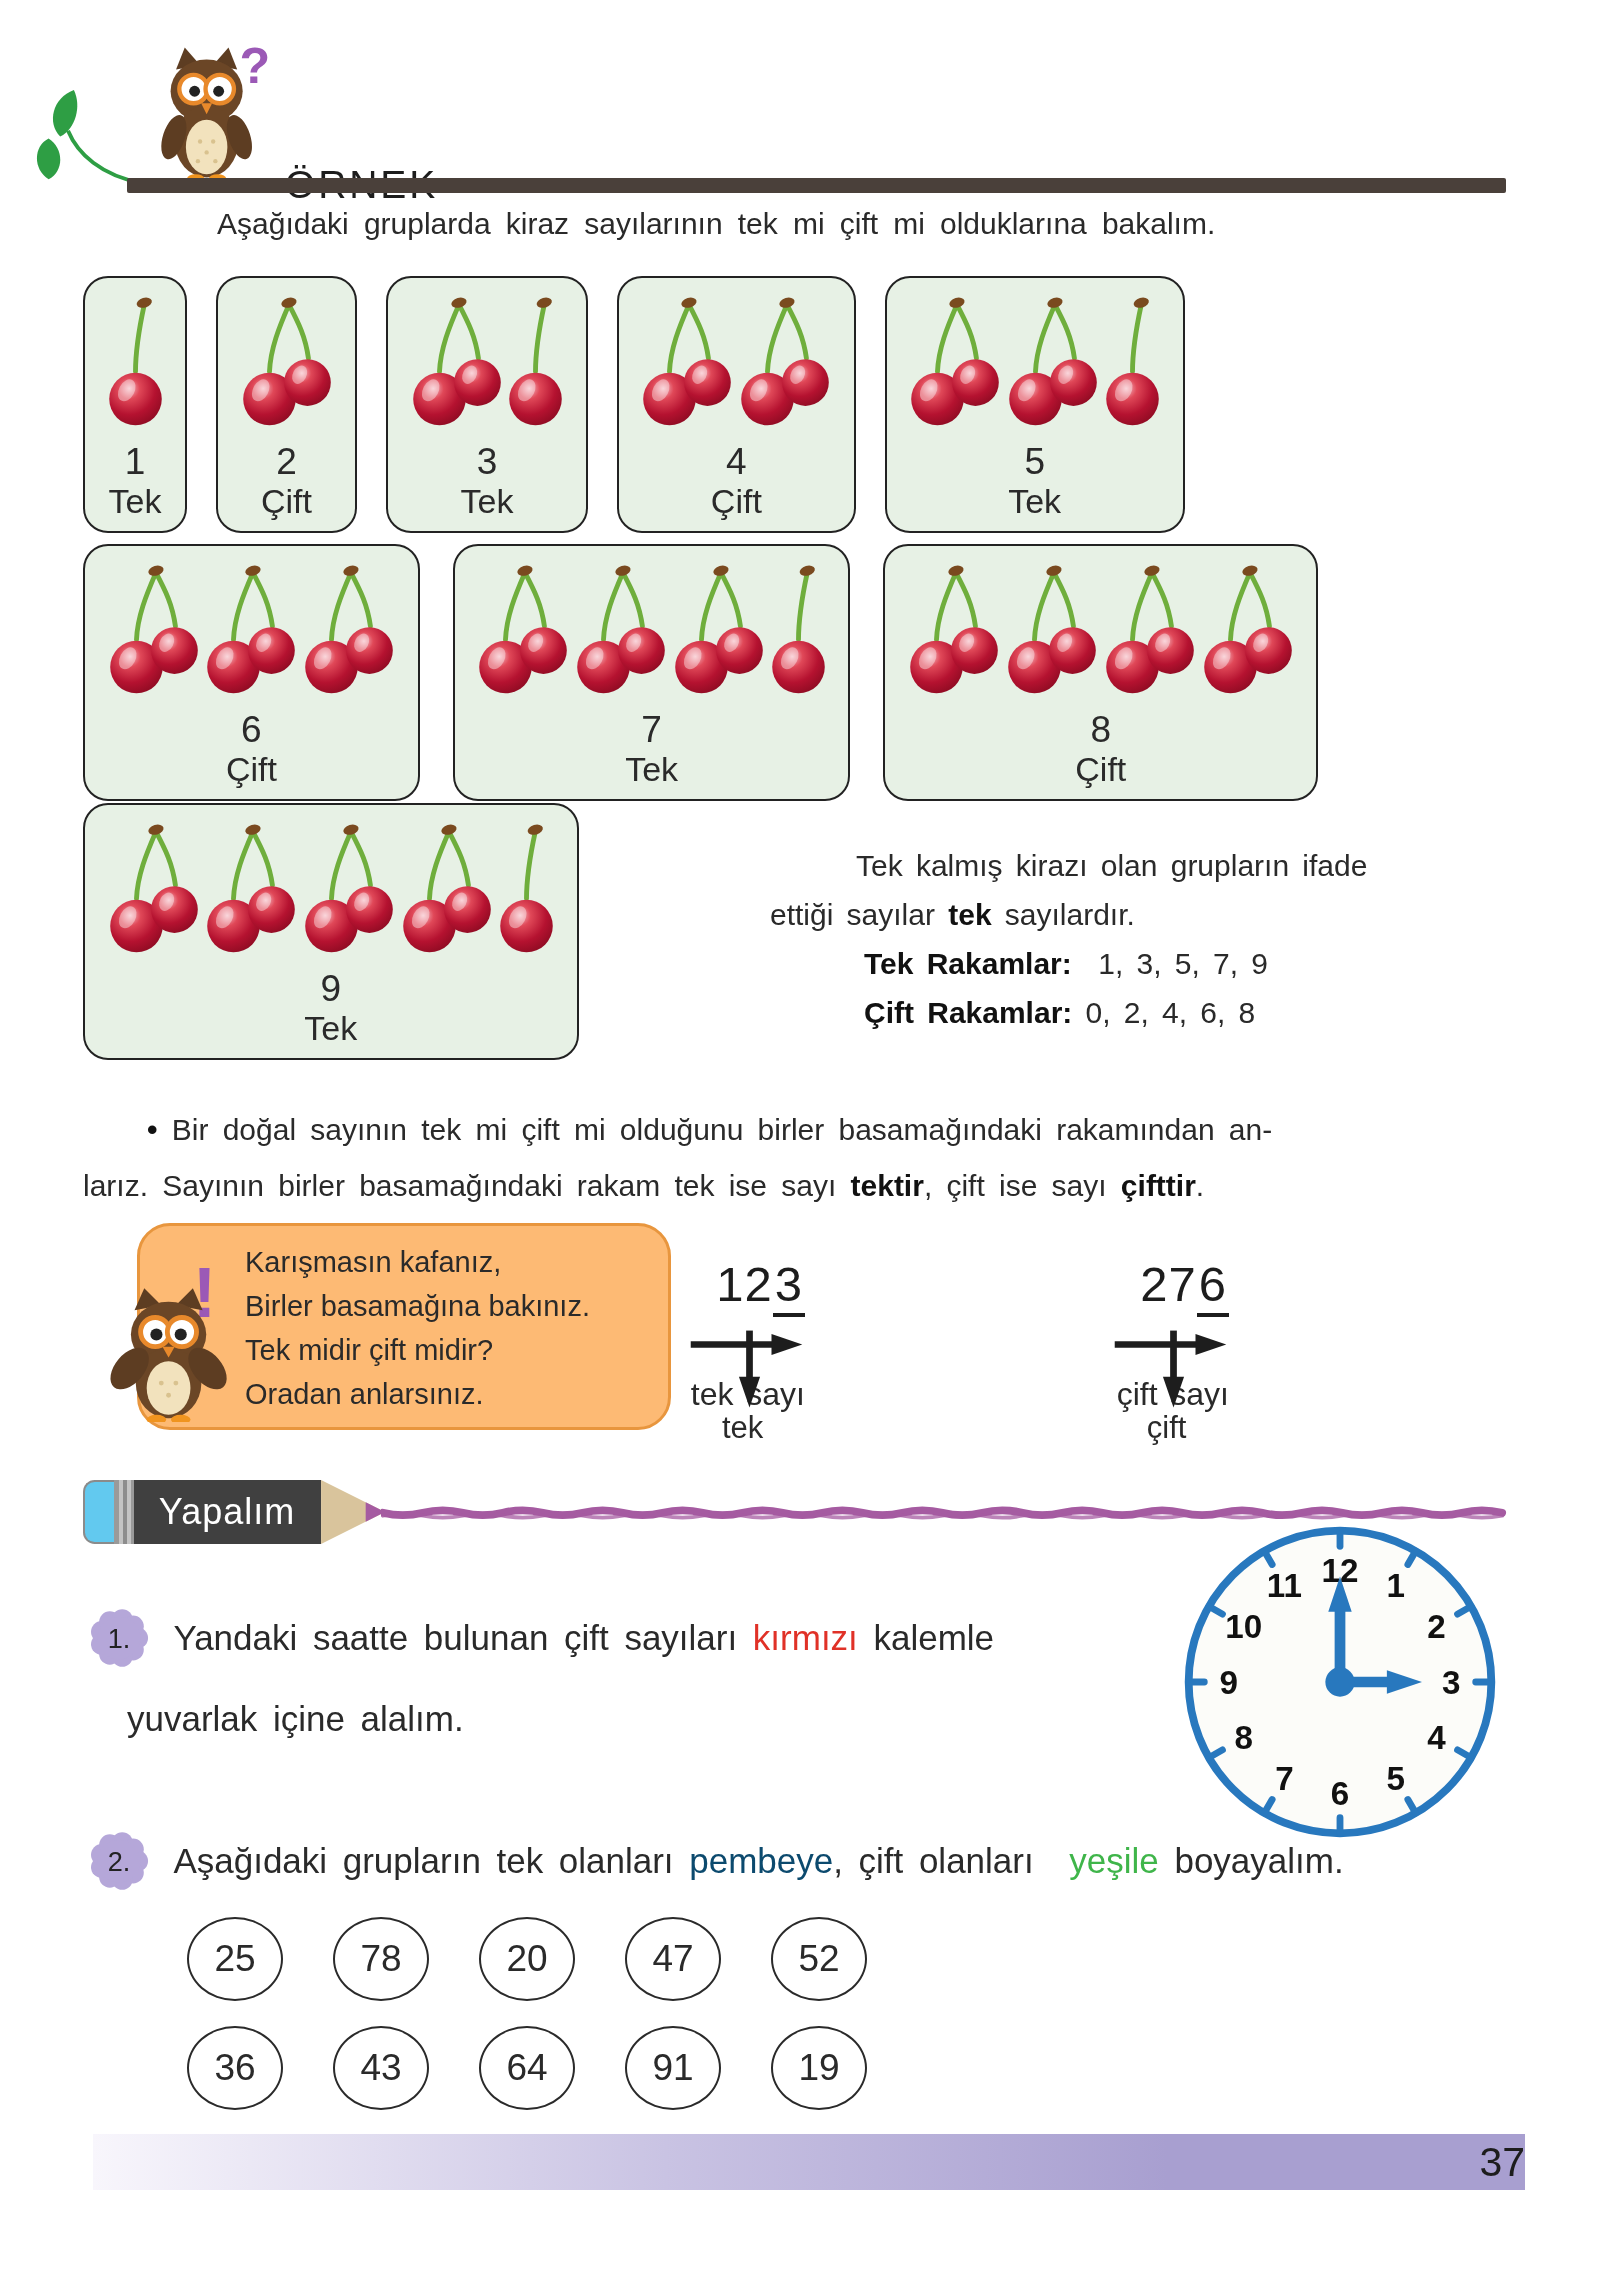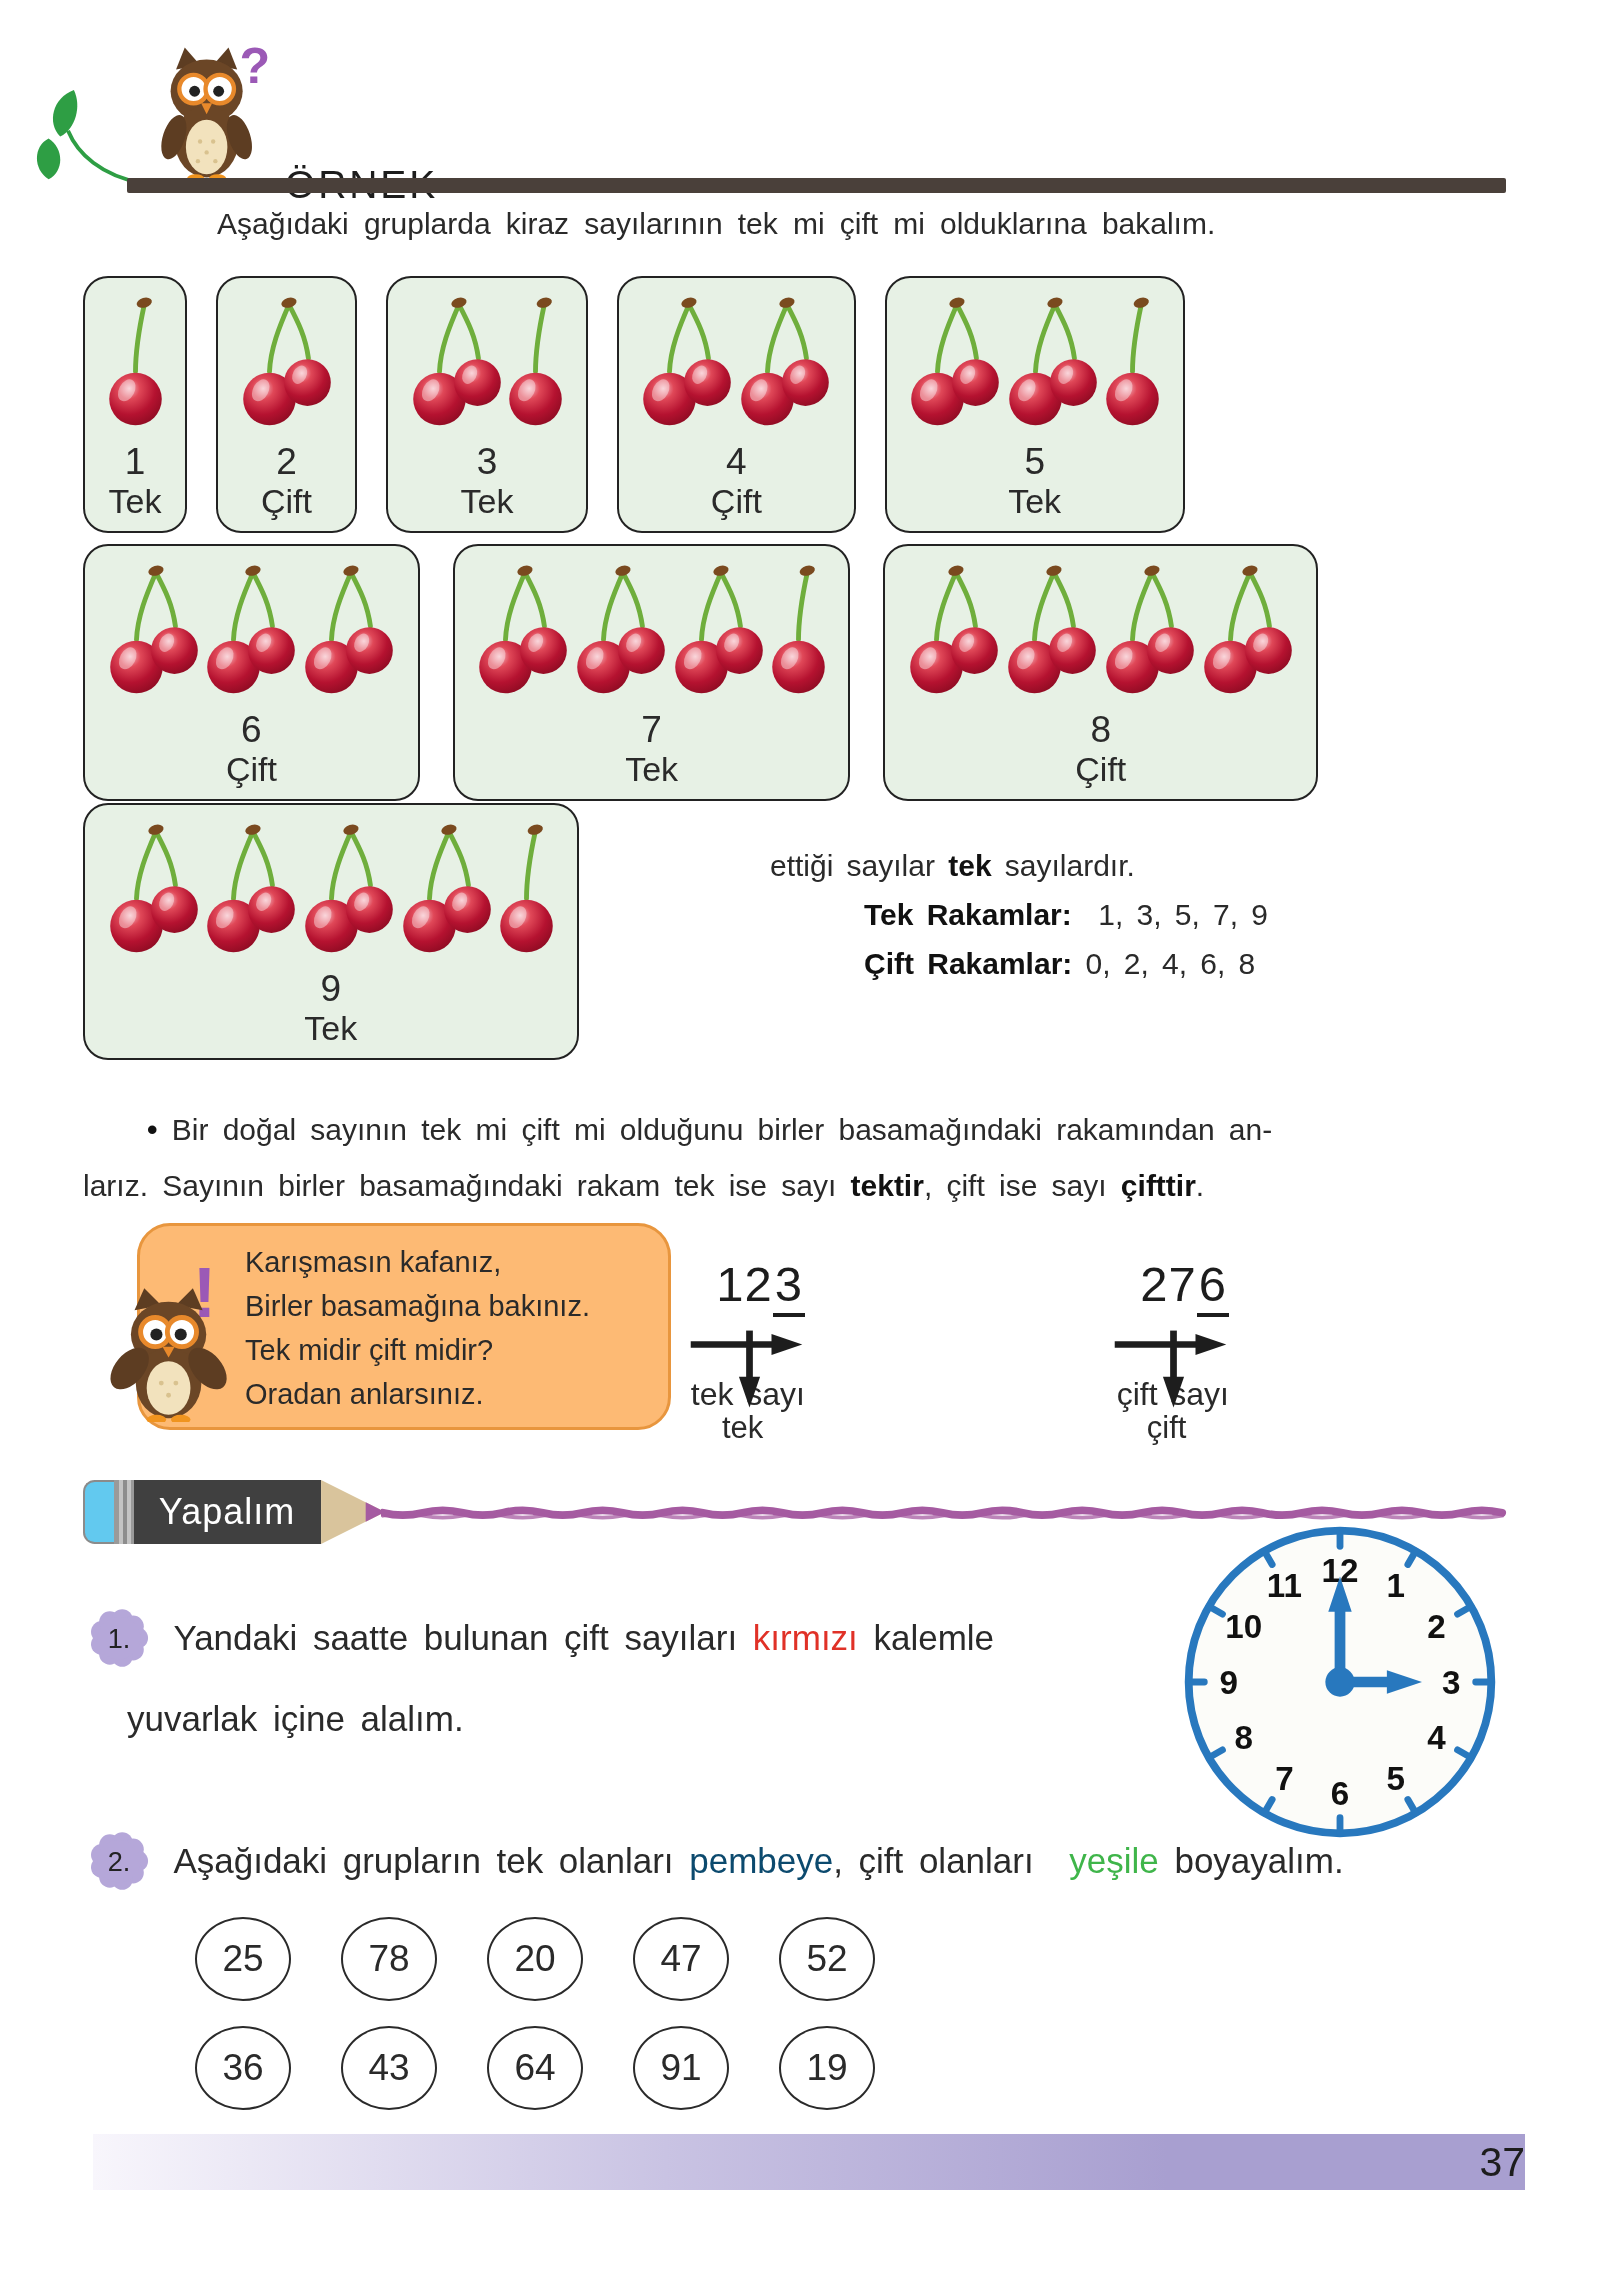--- a/index.html
+++ b/index.html
@@ -77,21 +77,21 @@
   .q2 { left:88px; top:1830px; }
   .q-text { font-size:35px; word-spacing:5.9px; }
   .q1-line2 { left:127px; top:1699px; font-size:35px; word-spacing:5.9px; }
   .hl-red { color:#e03127; }
   .hl-pink { color:#0c4a6e; }
   .hl-green { color:#3fb54a;margin-left:20px; }
 
   .clock-wrap { left:1175px; top:1517px; width:330px; height:330px; }
 
   
-  .ovals { left:195px; top:1917px; display:grid; grid-template-columns:repeat(5,146px); grid-auto-rows:109px; }
+  .ovals { left:187px; top:1917px; display:grid; grid-template-columns:repeat(5,146px); grid-auto-rows:109px; }
   .oval {
     width:96px; height:84px; border:2.9px solid #2a2a2a; border-radius:50%;
     display:flex; align-items:center; justify-content:center; font-size:37px; background:#fff;
   }
 
   
   .footer-bar {
     left:93px; top:2134px; width:1432px; height:56px;
     background:linear-gradient(to right,#f8f6fc,#c9c3e3 40%,#a89fd0 75%,#a89fd0);
     display:flex; align-items:center; justify-content:flex-end;
@@ -413,20 +413,21 @@
           <circle cx="29" cy="110" r="27" fill="url(#cherryGrad)"></circle>
           <ellipse cx="20" cy="101" rx="8" ry="12" fill="#fff" opacity="0.40" transform="rotate(28 20 101)"></ellipse>
         </svg>
       </div>
       <div class="g-number">9</div>
       <div class="g-label">Tek</div>
     </div>
   </div>
 
 <div class="abs note">
+  <div class="ind"><span>Tek kalmış kirazı olan grupların ifade</span></div>
   <div><span>ettiği sayılar </span><b>tek</b><span> sayılardır.</span></div>
   <div class="rk"><b>Tek Rakamlar:</b>&nbsp; <span>1, 3, 5, 7, 9</span></div>
   <div class="rk"><b>Çift Rakamlar:</b> <span>0, 2, 4, 6, 8</span></div>
 </div>
 
 <div class="abs bullet">
   <div class="l1"><b>•</b> <span>Bir doğal sayının tek mi çift mi olduğunu birler basamağındaki rakamından an-</span></div>
   <div><span>larız. Sayının birler basamağındaki rakam tek ise sayı </span><b>tektir</b><span>, çift ise sayı </span><b>çifttir</b><span>.</span></div>
 </div>
 

